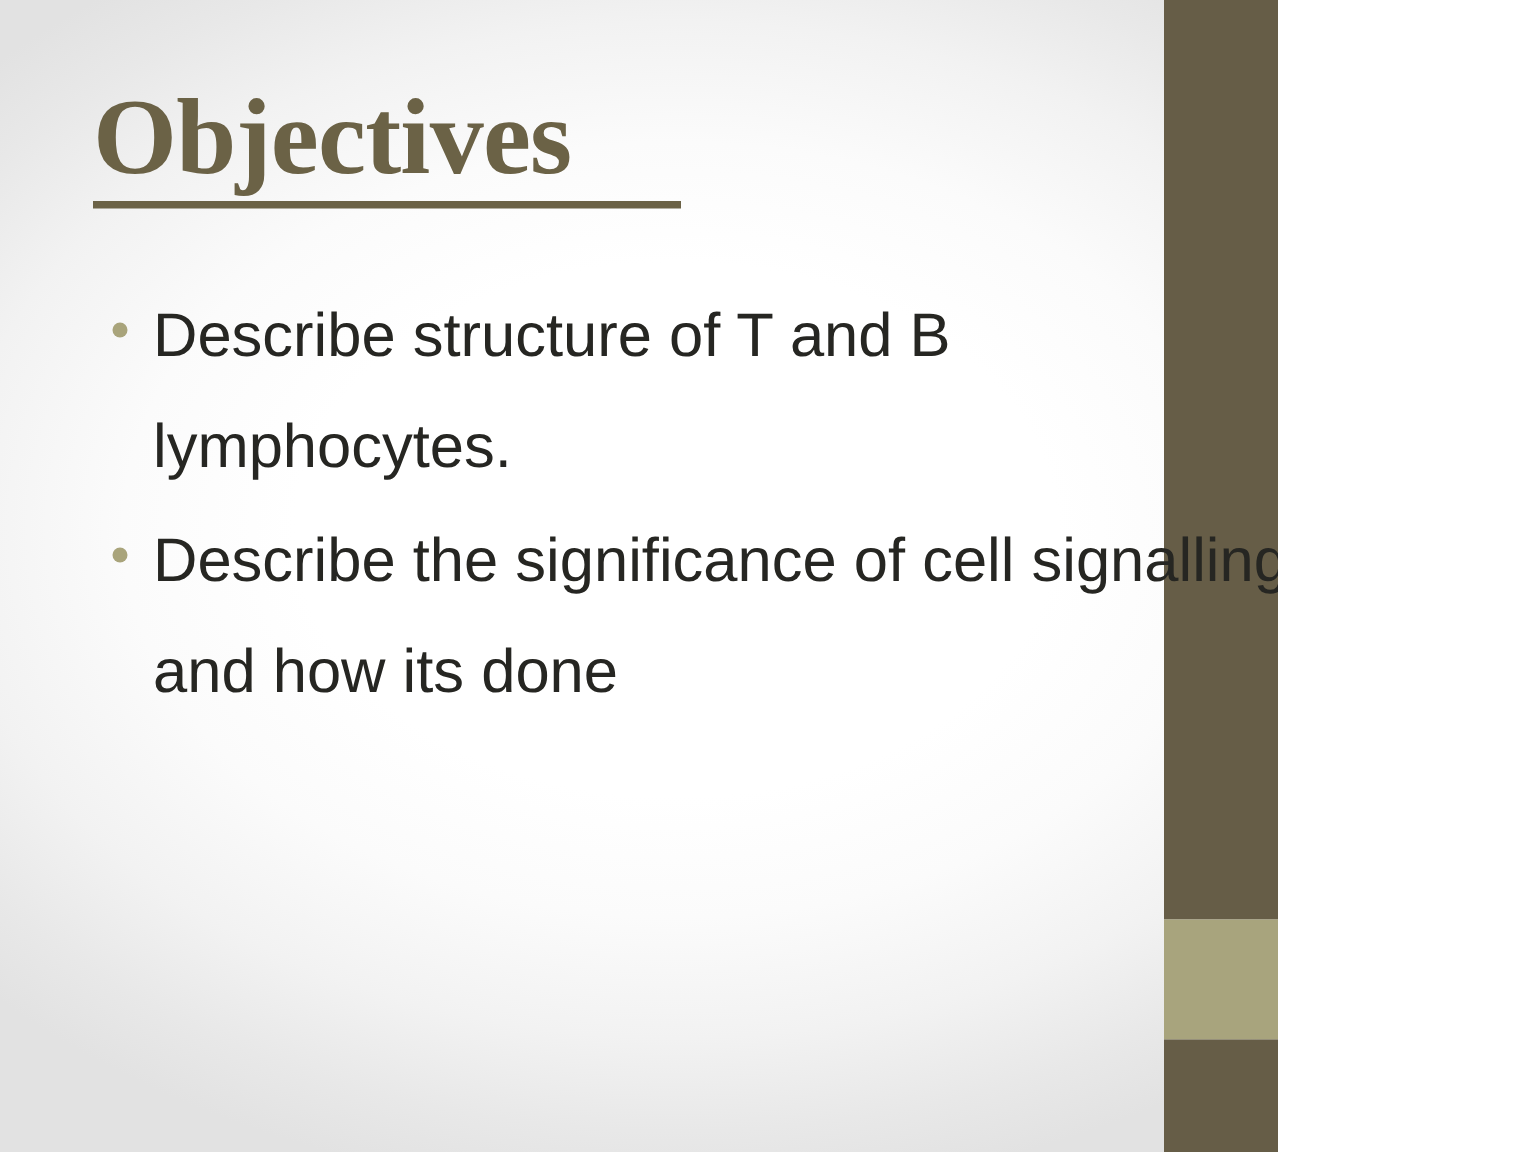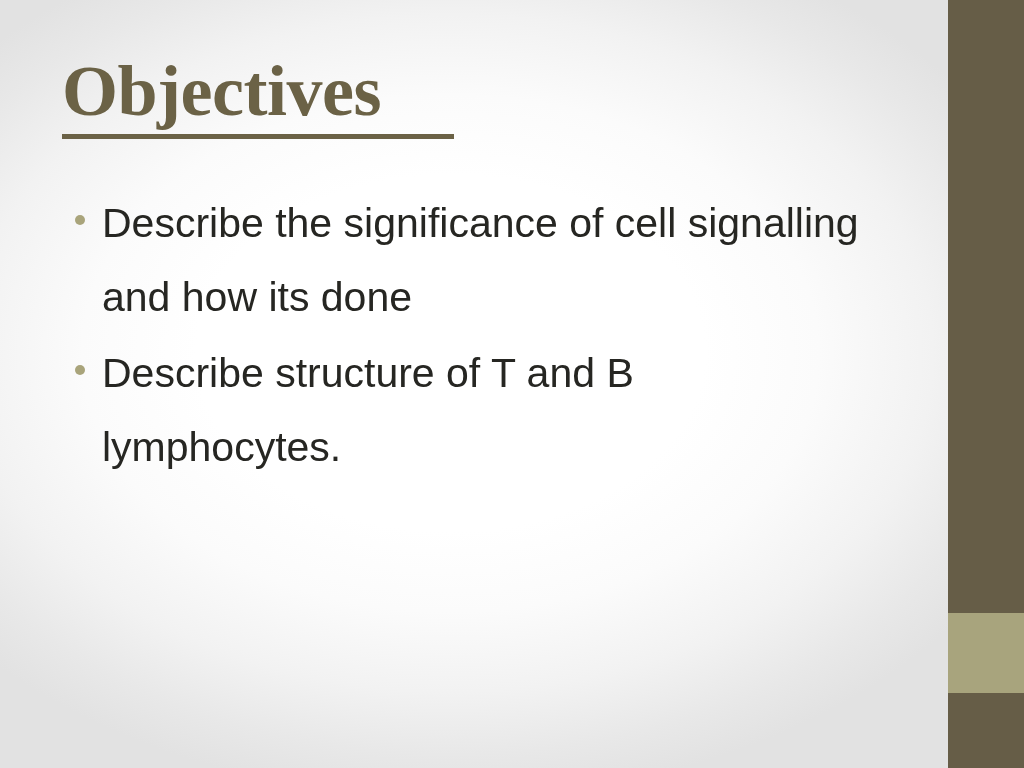--- a/index.html
+++ b/index.html
@@ -2,21 +2,21 @@
 <html><head>
 <meta charset="utf-8">
 <style>
   html, body {
     margin: 0;
     padding: 0;
     background: #ffffff;
   }
   #slide {
     position: relative;
-    width: 1024px;
+    width: 852px;
     height: 768px;
     overflow: hidden;
     font-family: "Liberation Sans", sans-serif;
     background: #ffffff;
   }
   
   .slide-bg {
     position: absolute;
     left: 0;
     top: 0;
@@ -108,21 +108,21 @@
   <div class="side-band band-bottom" style="background: rgb(102, 93, 71);"></div>
 
   <div class="title-wrap">
     <h1 class="slide-title" style="color: rgb(107, 98, 70);">Objectives</h1>
     <div class="title-rule" style="background: rgb(107, 98, 70);"></div>
   </div>
 
   <ul class="body-list">
     <li class="bullet-item">
       <span class="bullet-dot" style="background: rgb(169, 164, 123);"></span>
-      <span class="bullet-text" style="color: rgb(38, 38, 34);">Describe the significance of cell signalling and how its done</span>
+      <span class="bullet-text" style="color: rgb(38, 38, 34);">Describe structure of T and B lymphocytes.</span>
     </li>
     <li class="bullet-item">
       <span class="bullet-dot" style="background: rgb(169, 164, 123);"></span>
-      <span class="bullet-text" style="color: rgb(38, 38, 34);">Describe structure of T and B lymphocytes.</span>
+      <span class="bullet-text" style="color: rgb(38, 38, 34);">Describe the significance of cell signalling and how its done</span>
     </li>
   </ul>
 
 </div>
 
 </body></html>

